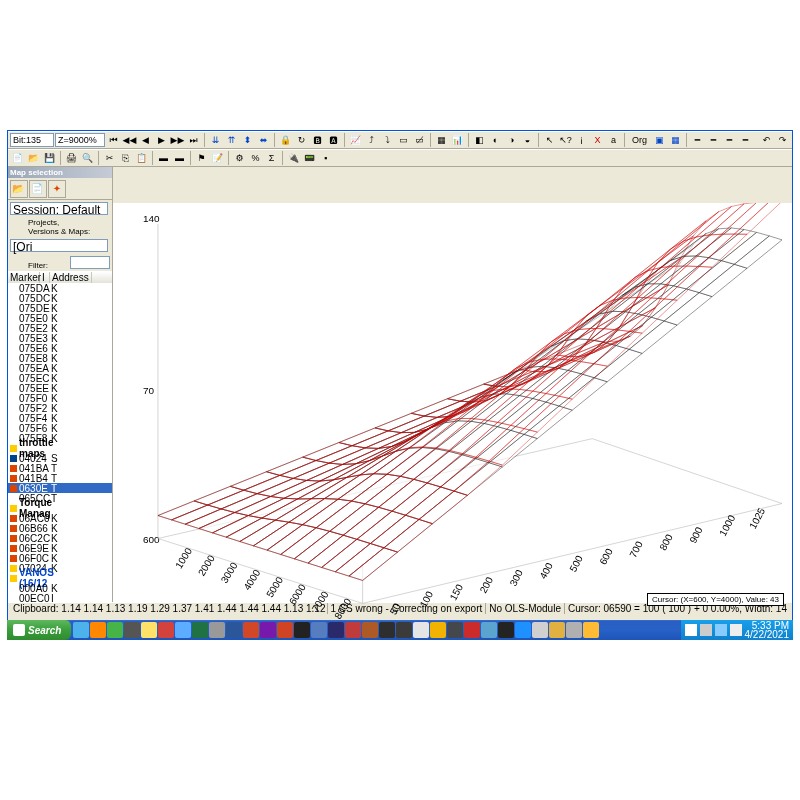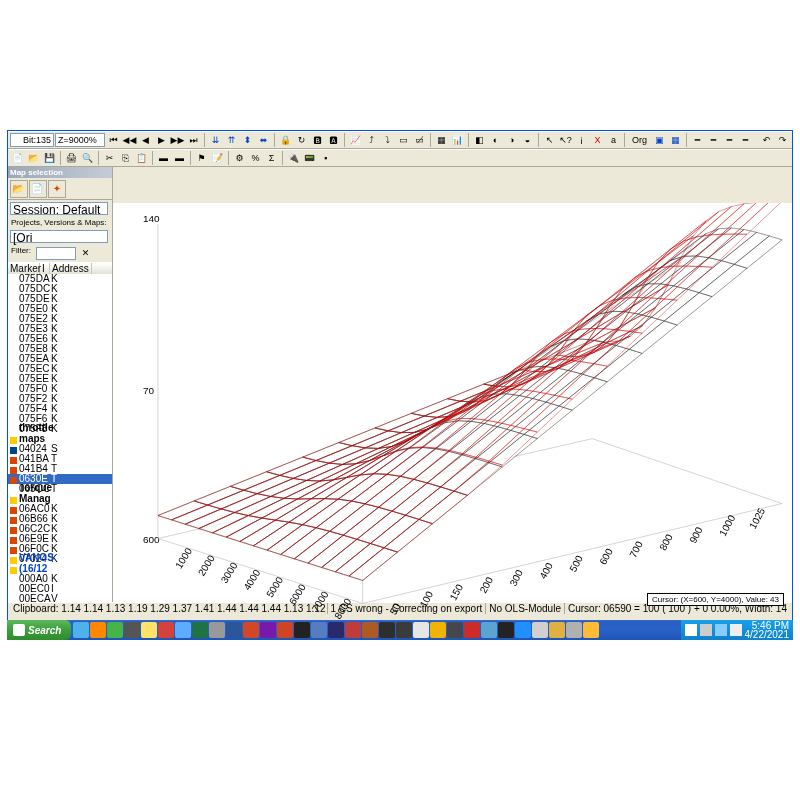--- a/index.html
+++ b/index.html
@@ -16,26 +16,26 @@
 .toolbar { height: 18px; background: #ece9d8; border-top: 1px solid #fff; border-bottom: 1px solid #aca899; display: flex; align-items: center; padding: 1px 2px; gap: 1px; overflow: hidden; }
 .tb-btn { width: 15px; height: 15px; border: 1px solid transparent; display: flex; align-items: center; justify-content: center; font-size: 9px; cursor: pointer; }
 .tb-sep { width: 1px; height: 14px; background: #aca899; margin: 0 2px; }
 .tb-input { height: 14px; border: 1px solid #7f9db9; background: #fff; padding: 0 2px; font-size: 9px; }
 .main-area { display: flex; height: 435px; }
 .sidebar { width: 105px; background: #ece9d8; border-right: 1px solid #aca899; display: flex; flex-direction: column; }
 .sidebar-title { font-size: 8px; padding: 1px 2px; background: linear-gradient(90deg, #9ba7b7, #c5ccd7); color: #fff; font-weight: bold; }
 .sidebar-tools { height: 22px; display: flex; align-items: center; gap: 1px; padding: 2px; border-bottom: 1px solid #aca899; }
 .sidebar-tool { width: 18px; height: 18px; border: 1px solid #aca899; background: #ece9d8; display: flex; align-items: center; justify-content: center; cursor: pointer; font-size: 10px; }
 .sidebar-select { width: 98px; margin: 2px; height: 13px; border: 1px solid #7f9db9; background: #ffffff; font-size: 12px; padding: 0 2px; }
-.sidebar-label { font-size: 8px; padding: 1px 3px; }
+.sidebar-label { font-size: 8px; padding: 1px 20px; }
 .sidebar-filter { width: 40px; margin-left: 2px; }
 .tree-header { height: 12px; background: linear-gradient(180deg, #fff, #e3e3d9); border-top: 1px solid #fff; display: flex; font-size: 8px; }
 .tree-header span { padding: 0 2px; border-right: 1px solid #cac7ba; }
 .tree { flex: 1; overflow-y: auto; background: #fff; font-size: 8px; }
-.tree-item { display: flex; align-items: flex-end; padding: 0 2px; height: 10px; cursor: pointer; }
+.tree-item { display: flex; align-items: center; padding: 0 2px; height: 10px; cursor: pointer; }
 .tree-item.selected { background: #316ac5; color: #fff; }
 .tree-item.arrow { position: relative; }
 .tree-item.arrow::before { content: "▸"; position: absolute; left: -6px; font-size: 7px; color: #000; }
 .tree-flag { width: 7px; height: 7px; margin-right: 2px; }
 .tree-flag.red { background: #d40; }
 .tree-flag.blue { background: #048; }
 .tree-flag.folder { background: #fc0; }
 .tree-folder { font-weight: bold; }
 .tree-addr { flex: 0 0 32px; }
 .tree-type { flex: 0 0 10px; }
@@ -57,21 +57,21 @@
 .tray-icon { width: 12px; height: 12px; }
 .tray-time { text-align: right; line-height: 9px; font-size: 8px; }
 </style>
 </head>
 <body>
 
 <div class="app-frame">
 
 
   <div class="toolbar">
-    <input class="tb-input" style="width: 44px; text-align: right;" value="Bit:135">
+    <input class="tb-input" style="width: 44px;" value="Bit:135">
     <input class="tb-input" style="width: 50px;" value="Z=9000%">
     <div class="tb-btn">⏮</div>
     <div class="tb-btn">◀◀</div>
     <div class="tb-btn">◀</div>
     <div class="tb-btn">▶</div>
     <div class="tb-btn">▶▶</div>
     <div class="tb-btn">⏭</div>
     <div class="tb-sep"></div>
     <div class="tb-btn" style="color:#04c">⇊</div>
     <div class="tb-btn" style="color:#04c">⇈</div>
@@ -147,21 +147,21 @@
     <div class="sidebar">
       <div class="sidebar-title">Map selection</div>
       <div class="sidebar-tools">
         <div class="sidebar-tool">📂</div>
         <div class="sidebar-tool">📄</div>
         <div class="sidebar-tool" style="color:#d40">✦</div>
       </div>
       <div class="sidebar-select">Session: Default</div>
       <div class="sidebar-label">Projects, Versions &amp; Maps:</div>
       <div class="sidebar-select">[Ori</div>
-      <div style="display:flex;align-items:flex-start">
+      <div style="display:flex;align-items:flex-end">
         <span class="sidebar-label">Filter:</span>
         <input class="sidebar-select sidebar-filter" value="" style="">
         <div class="tb-btn">✕</div>
       </div>
       <div class="tree-header">
         <span style="width:32px">Marker</span>
         <span style="width:10px">I</span>
         <span>Address</span>
       </div>
       <div class="tree" id="tree">
@@ -791,17 +791,17 @@
       <div class="task-icon" style="background: rgb(224, 176, 64);"></div>
       <div class="task-icon" style="background: rgb(176, 176, 176);"></div>
       <div class="task-icon" style="background: rgb(255, 187, 51);"></div>
     </div>
   <div class="tray">
     <div class="tray-icon" style="background:#fff"></div>
     <div class="tray-icon" style="background:#ccc"></div>
     <div class="tray-icon" style="background:#8cf"></div>
     <div class="tray-icon" style="background:#eee"></div>
     <div class="tray-time">
-      <div>5:46 PM</div>
+      <div>5:33 PM</div>
       <div>4/22/2021</div>
     </div>
   </div>
 </div>
 
 </body></html>

